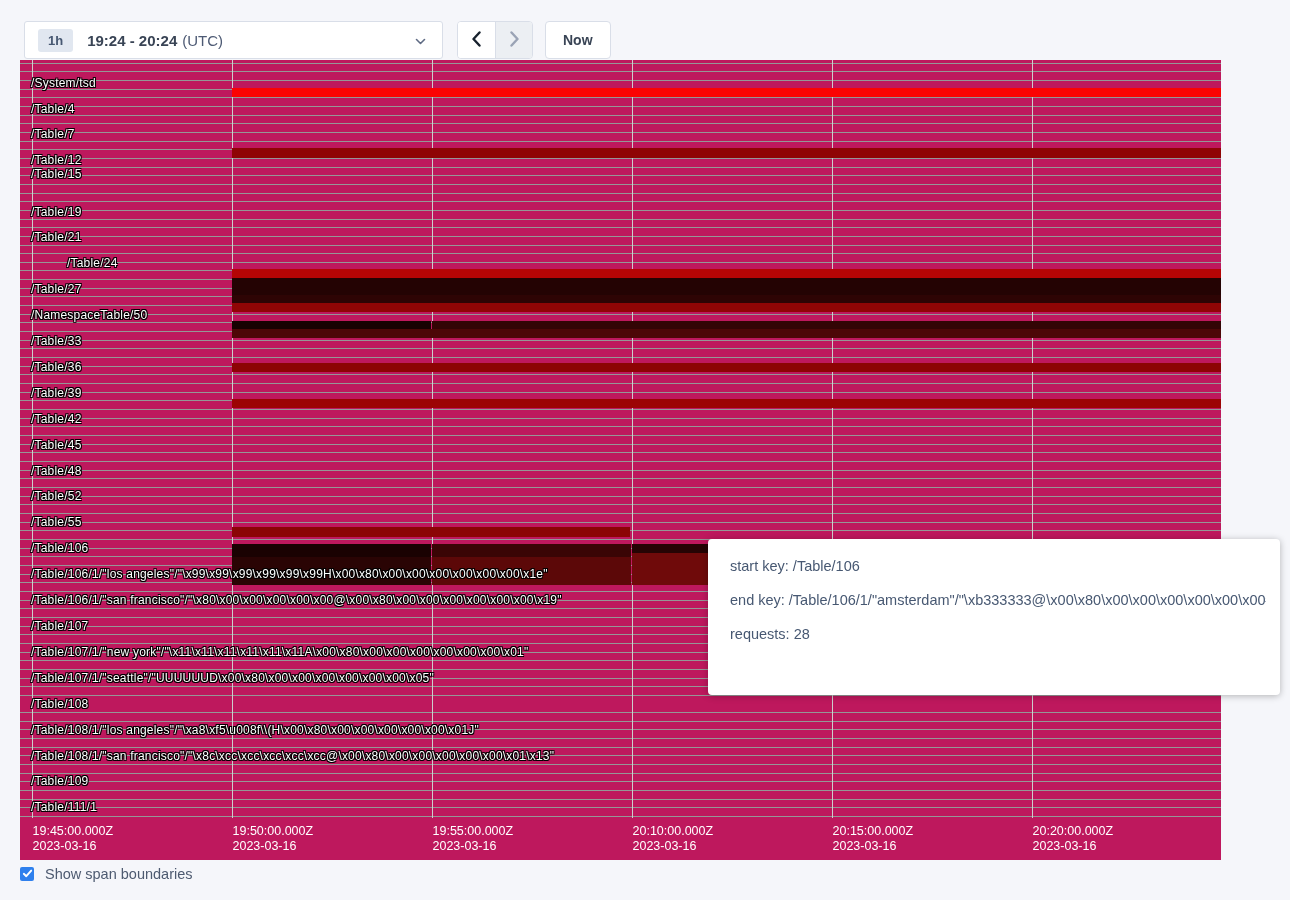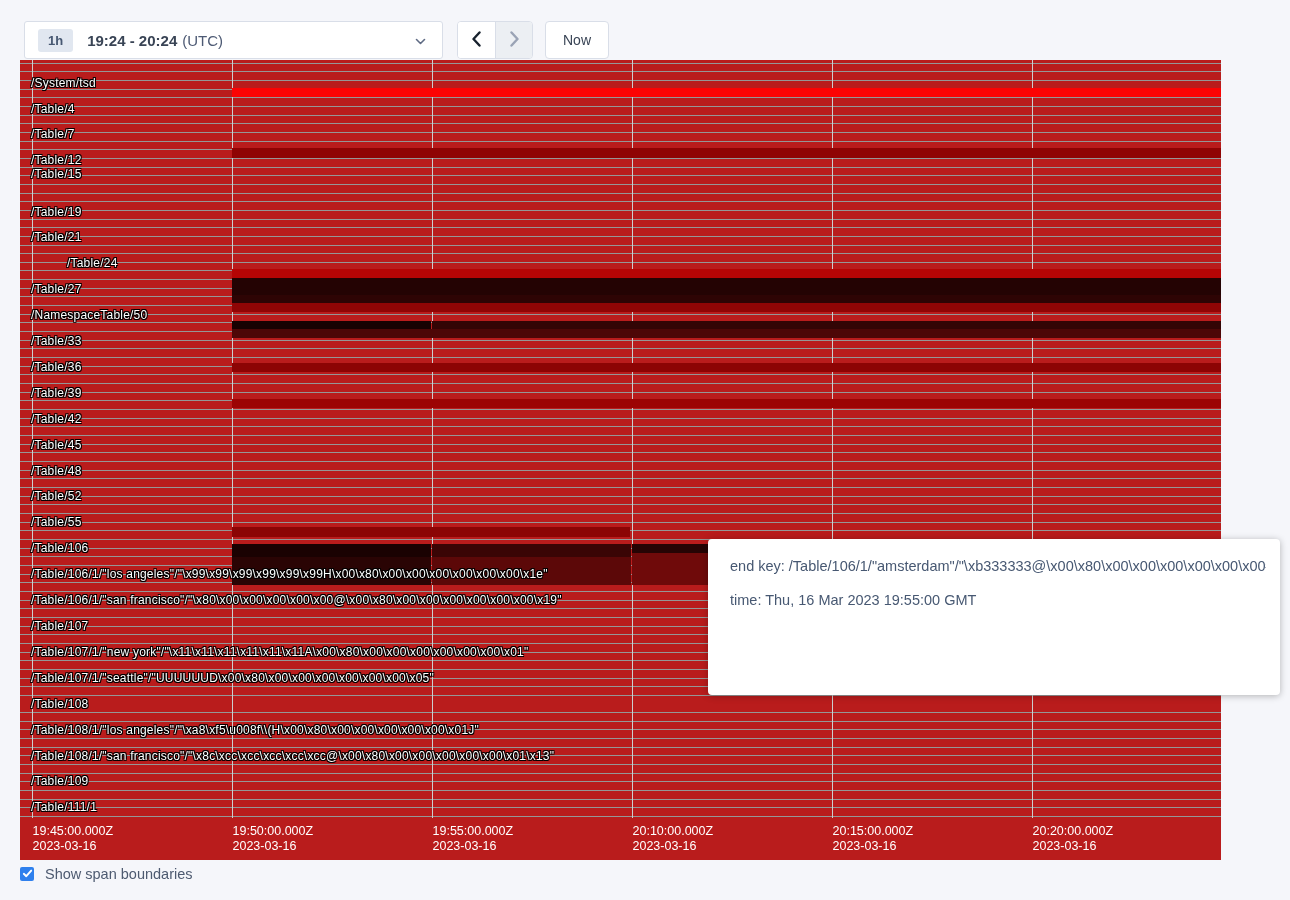--- a/index.html
+++ b/index.html
@@ -30,27 +30,27 @@
   }
   .nav-btn{
     width:37px;height:100%;display:flex;align-items:center;justify-content:center;
     background:#fff;border:none;cursor:pointer;padding:0;
   }
   .nav-btn.disabled{background:#eceff3;cursor:default;}
   .nav-btn + .nav-btn{border-left:1px solid #d9dee8;}
   .now-button{
     position:absolute;left:545px;top:21px;height:38px;padding:2px 17px;
     background:#fff;border:1px solid #d9dee8;border-radius:4px;
-    font-size:14px;font-weight:normal;color:#394455;cursor:pointer;
+    font-size:14px;font-weight:bold;color:#394455;cursor:pointer;
     font-family:"Liberation Sans", sans-serif;
   }
   
   .heatmap{
     position:absolute;left:20px;top:60px;width:1201px;height:800px;
-    background:#b91c1c;overflow:hidden;cursor:crosshair;
+    background:#be185d;overflow:hidden;cursor:crosshair;
   }
   .hgrid{
     position:absolute;left:0;top:-5.4px;width:100%;height:764px;
     background:repeating-linear-gradient(180deg,
       rgba(0,0,0,0) 0px, rgba(0,0,0,0) 7.66px,
       #969696 7.66px, #969696 8.66px);
     pointer-events:none;
   }
   .vline{position:absolute;top:0;width:1px;height:758px;background:#cdcdcd;pointer-events:none;}
   .band{position:absolute;pointer-events:none;}
@@ -173,22 +173,23 @@
       <div class="axis-label" style="left: 12.5px;">19:45:00.000Z<div>2023-03-16</div></div>
       <div class="axis-label" style="left: 212.5px;">19:50:00.000Z<div>2023-03-16</div></div>
       <div class="axis-label" style="left: 412.5px;">19:55:00.000Z<div>2023-03-16</div></div>
       <div class="axis-label" style="left: 612.5px;">20:10:00.000Z<div>2023-03-16</div></div>
       <div class="axis-label" style="left: 812.5px;">20:15:00.000Z<div>2023-03-16</div></div>
       <div class="axis-label" style="left: 1012.5px;">20:20:00.000Z<div>2023-03-16</div></div>
     </div>
 </div>
 
 <div class="tooltip">
+  <div class="tooltip-line">start key: /Table/106</div>
   <div class="tooltip-line">end key: /Table/106/1/"amsterdam"/"\xb333333@\x00\x80\x00\x00\x00\x00\x00\x00#"</div>
-  <div class="tooltip-line">time: Thu, 16 Mar 2023 19:55:00 GMT</div>
+  <div class="tooltip-line">requests: 28</div>
 </div>
 
 <div class="footer-row">
   <span class="checkbox">
     <span>
       <svg width="11" height="11" viewBox="0 0 11 11">
           <polyline points="1.8,5.8 4.3,8.2 9.2,2.6" fill="none" stroke="#ffffff" stroke-width="1.9" stroke-linecap="round" stroke-linejoin="round"></polyline>
         </svg>
     </span>
   </span>

